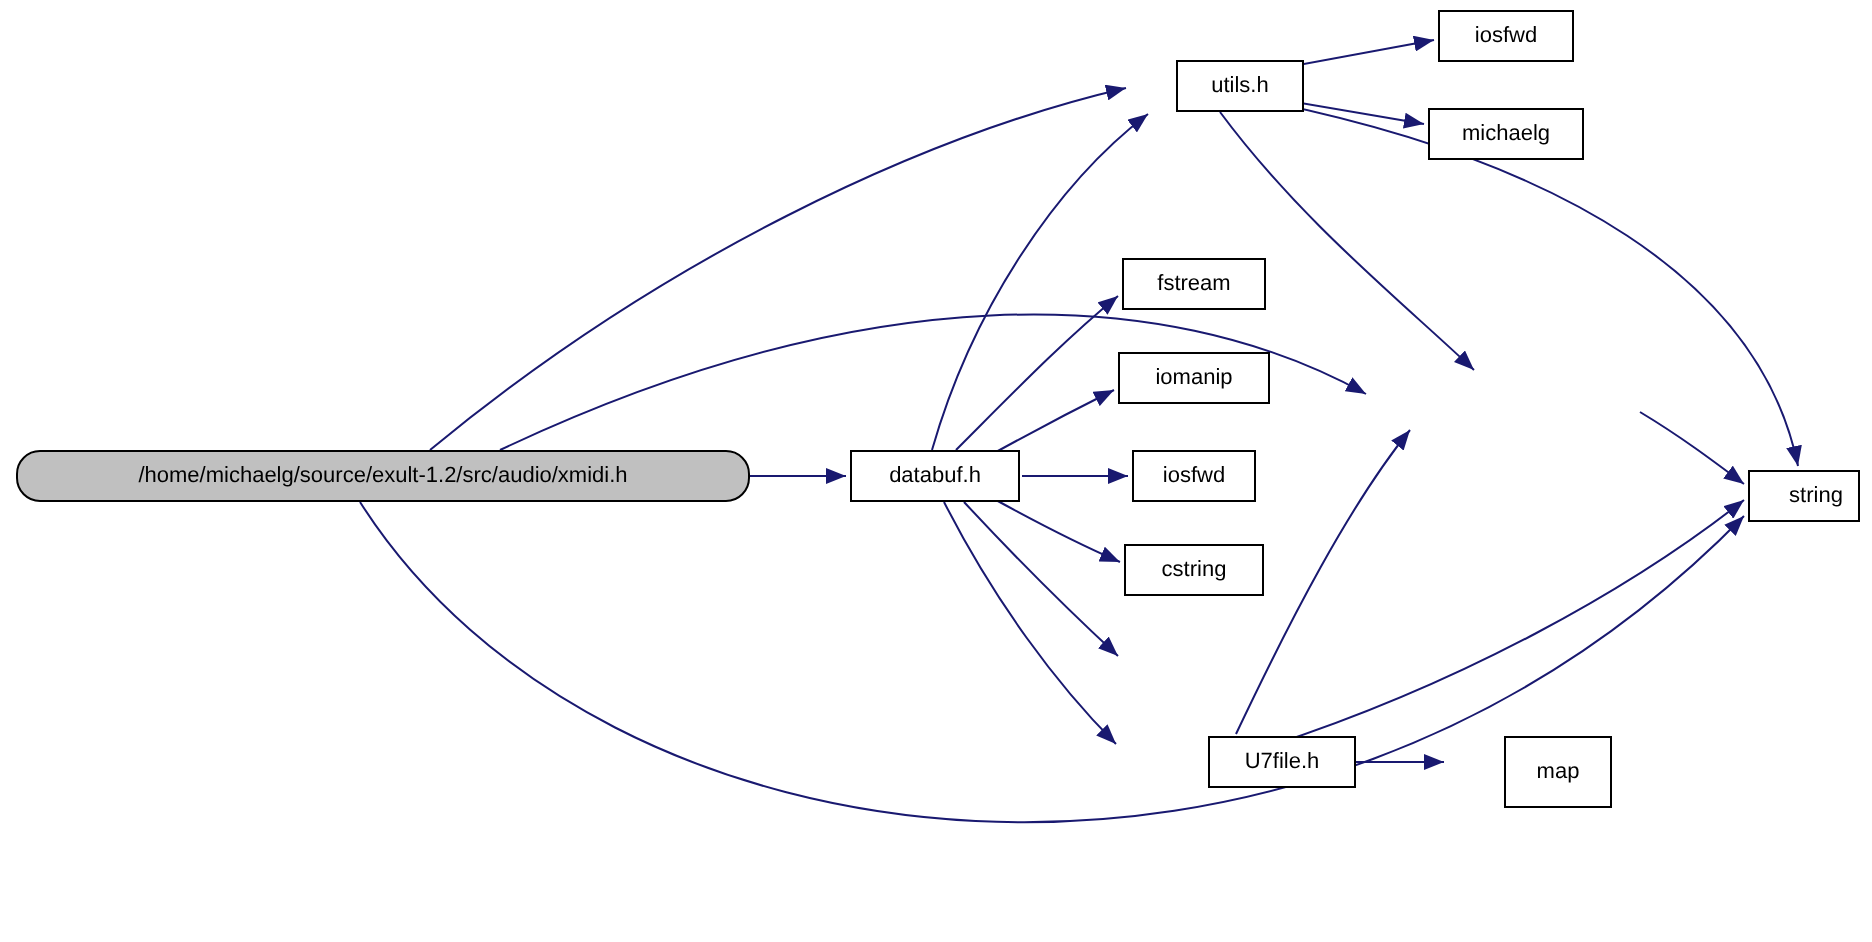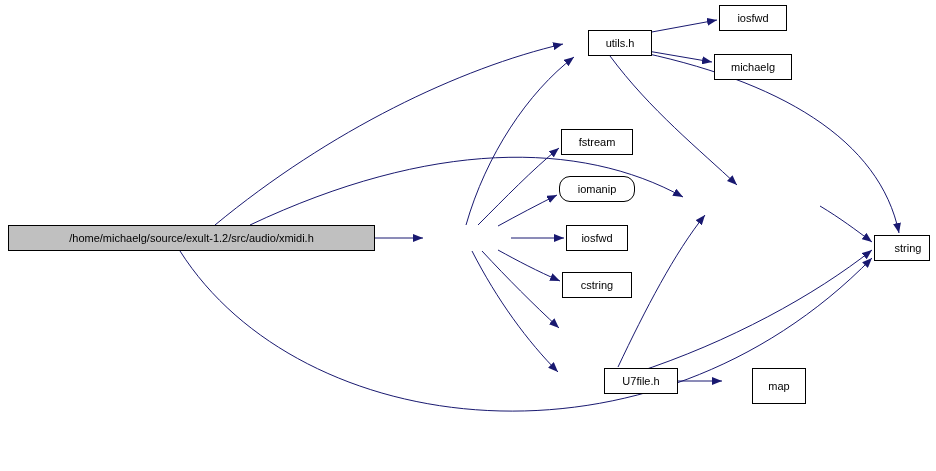--- a/index.html
+++ b/index.html
@@ -40,20 +40,21 @@
     line-height: 1;
     white-space: nowrap;
     cursor: pointer;
   }
   .node.plain {
     cursor: default;
   }
   .node.main {
     background: #c0c0c0;
     cursor: default;
+    border-radius: 12px;
   }
 </style>
 </head>
 <body>
 
 <div id="graph">
 
   <svg id="edges" viewBox="0 0 936 471" xmlns="http://www.w3.org/2000/svg">
     <defs>
       <marker id="arrow" markerUnits="userSpaceOnUse" markerWidth="11" markerHeight="8" refX="10" refY="4" orient="auto">
@@ -76,24 +77,25 @@
     <path class="edge" d="M 630 48 L 712 62" marker-end="url(#arrow)"></path>
     <path class="edge" d="M 610 56 C 650 110, 700 150, 737 185" marker-end="url(#arrow)"></path>
     <path class="edge" d="M 630 50 C 780 80, 880 140, 899 233" marker-end="url(#arrow)"></path>
     <path class="edge" d="M 820 206 C 840 218, 856 230, 872 242" marker-end="url(#arrow)"></path>
     <path class="edge" d="M 618 367 C 645 310, 675 252, 705 215" marker-end="url(#arrow)"></path>
     <path class="edge" d="M 635 373 C 730 342, 815 295, 872 250" marker-end="url(#arrow)"></path>
     <path class="edge" d="M 635 381 L 722 381" marker-end="url(#arrow)"></path>
   </svg>
 
   <div class="node main" style="left:8px;   top:225px; width:367px; height:26px;">/home/michaelg/source/exult-1.2/src/audio/xmidi.h</div>
+  <div class="node" style="left:425px; top:225px; width:85px;  height:26px;">databuf.h</div>
   <div class="node" style="left:565px; top:30px;  width:64px;  height:26px;margin-left:23px;">utils.h</div>
   <div class="node plain" style="left:719px; top:5px;   width:68px;  height:26px;text-align:right;">iosfwd</div>
   <div class="node plain" style="left:714px; top:54px;  width:78px;  height:26px;">michaelg</div>
   <div class="node plain" style="left:561px; top:129px; width:72px;  height:26px;">fstream</div>
-  <div class="node plain" style="left:559px; top:176px; width:76px;  height:26px;border-radius:11px;">iomanip</div>
+  <div class="node plain" style="left:559px; top:176px; width:76px;  height:26px;">iomanip</div>
   <div class="node plain" style="left:566px; top:225px; width:62px;  height:26px;">iosfwd</div>
   <div class="node plain" style="left:562px; top:272px; width:70px;  height:26px;">cstring</div>
   <div class="node plain" style="left:874px; top:235px; width:56px;  height:26px;padding-left:12px;">string</div>
   <div class="node" style="left:560px; top:368px; width:74px;  height:26px;margin-left:44px;">U7file.h</div>
   <div class="node plain" style="left:752px; top:368px; width:54px;  height:36px;">map</div>
 
 </div>
 
 </body></html>

